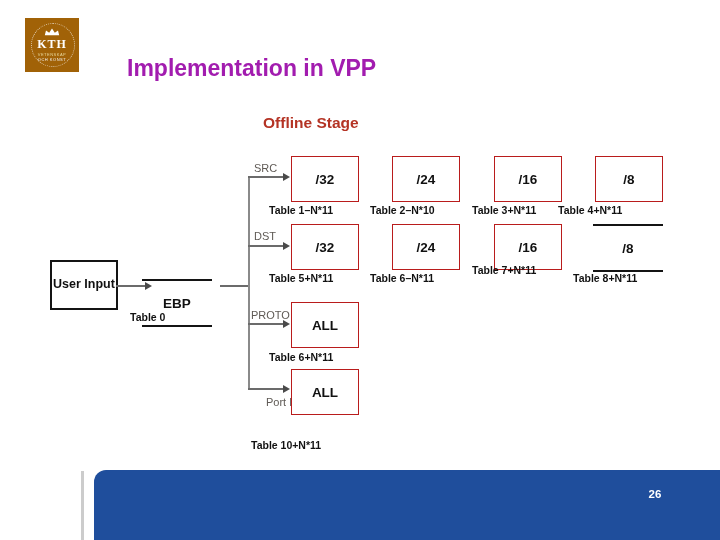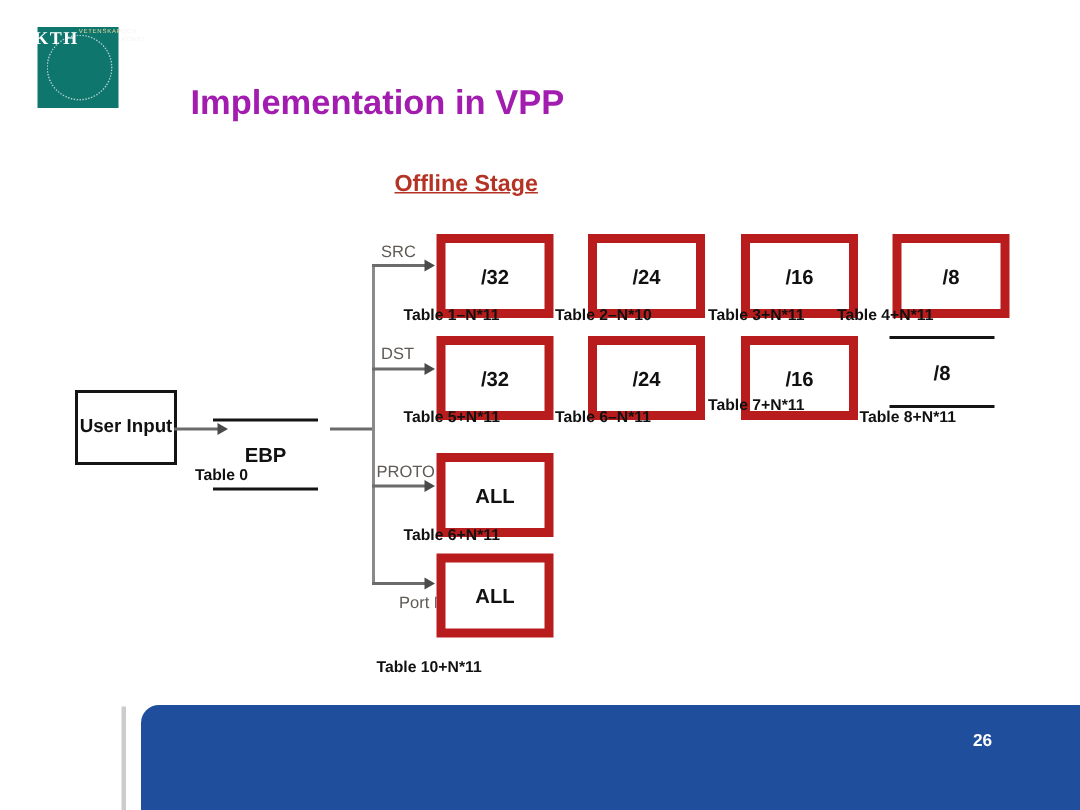--- a/index.html
+++ b/index.html
@@ -1,37 +1,37 @@
 <!DOCTYPE html>
 <html><head>
 <meta charset="utf-8">
 <style>
   html,body{margin:0;padding:0;background:#fff;}
   .slide{position:relative;width:720px;height:540px;background:#ffffff;overflow:hidden;
          font-family:"Liberation Sans", sans-serif;}
 
   
-  .logo{position:absolute;left:25px;top:18px;width:54px;height:54px;background:#0f766e;
-        display:flex;justify-content:center;color:#fff;}
+  .logo{position:absolute;left:25px;top:18px;width:54px;height:54px;background:#a16207;
+        display:flex;flex-direction:column;align-items:center;justify-content:center;color:#fff;}
   .logo .ring{position:absolute;left:6px;top:5px;width:42px;height:42px;border:1px dotted rgba(255,255,255,.65);
         border-radius:50%;}
   .logo .crown{line-height:0;margin-bottom:1px;}
   .logo .kth{font-family:"Liberation Serif", serif;font-weight:bold;font-size:12px;letter-spacing:1px;}
   .logo .cap1{font-size:4px;color:#e9d99c;letter-spacing:.5px;}
   .logo .cap2{font-size:4px;color:#f2f2f2;letter-spacing:.5px;}
 
   .title{position:absolute;left:127px;top:55px;font-size:23px;font-weight:bold;color:#a21caf;
          letter-spacing:0;}
-  .subtitle{position:absolute;left:263px;top:114px;font-size:15.5px;font-weight:bold;color:#b43324;text-decoration:underline;}
+  .subtitle{position:absolute;left:263px;top:114px;font-size:15.5px;font-weight:bold;color:#b43324;}
 
   
   .hline{position:absolute;height:2px;background:#6b6b6b;}
   .vline{position:absolute;width:2px;background:#8a8a8a;}
   .arr{position:absolute;width:0;height:0;border:4px solid transparent;border-left:7px solid #4a4a4a;}
-  .gbox{position:absolute;width:66px;height:44px;border:6px solid #b91c1c;background:#fff;
+  .gbox{position:absolute;width:66px;height:44px;border:1px solid #b91c1c;background:#fff;
         display:flex;align-items:center;justify-content:center;font-weight:bold;font-size:13.5px;color:#111;}
   .obox{position:absolute;width:70px;height:44px;border-top:2px solid #141414;border-bottom:2px solid #141414;
         display:flex;align-items:center;justify-content:center;font-weight:bold;font-size:13.5px;color:#111;}
   .tlabel{position:absolute;width:110px;text-align:left;font-size:10.5px;font-weight:bold;color:#111;}
   .flabel{position:absolute;font-size:11px;font-weight:normal;color:#5f5a55;}
   .ubox{position:absolute;left:50px;top:260px;width:64px;height:46px;border:2px solid #141414;
         display:flex;align-items:center;justify-content:center;text-align:center;
         font-size:12.5px;font-weight:bold;color:#111;line-height:1.25;}
 
   

